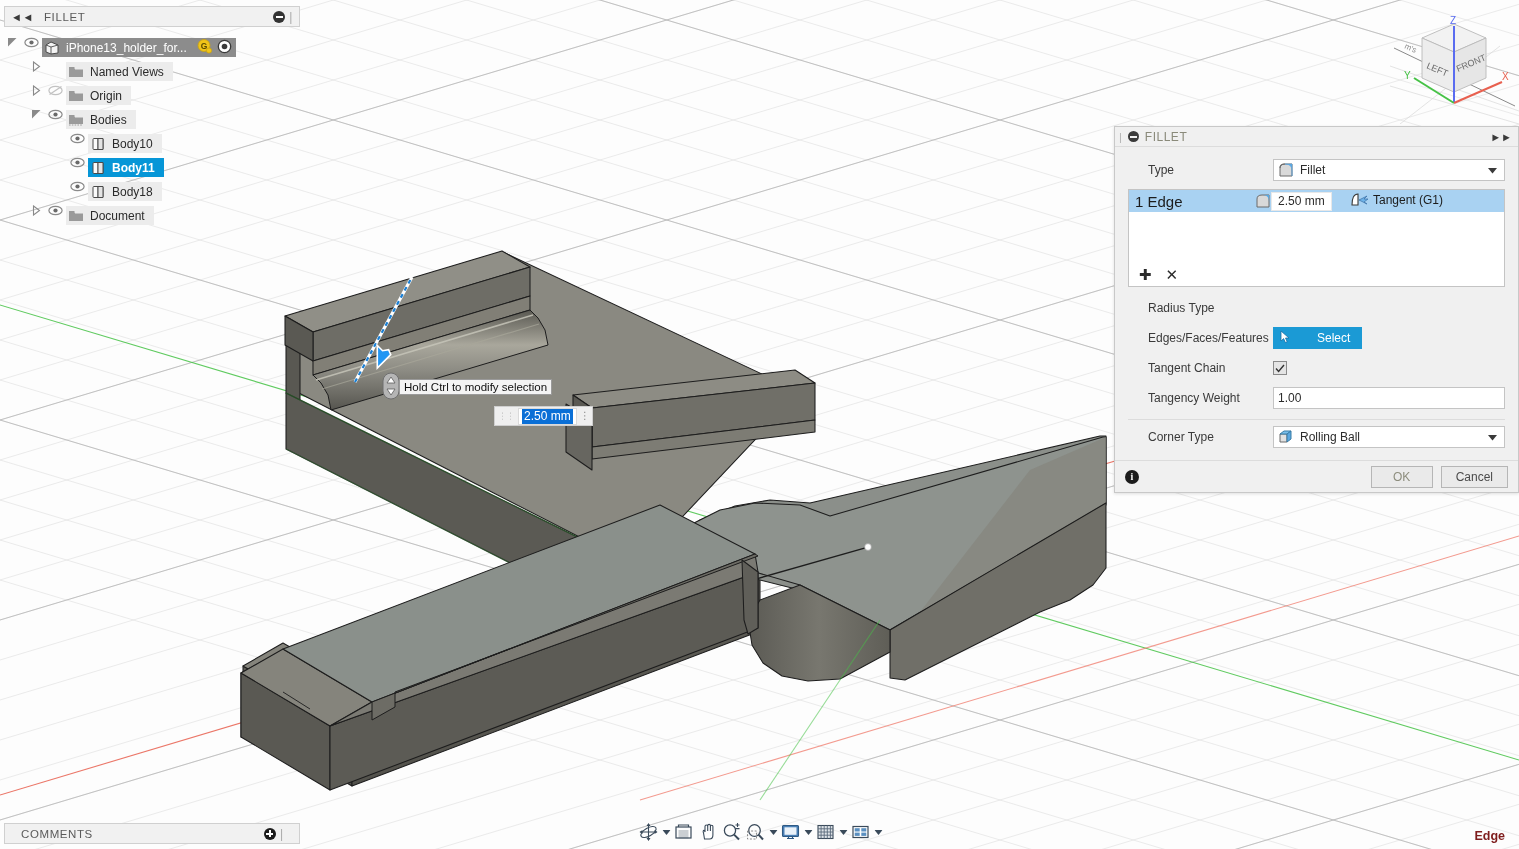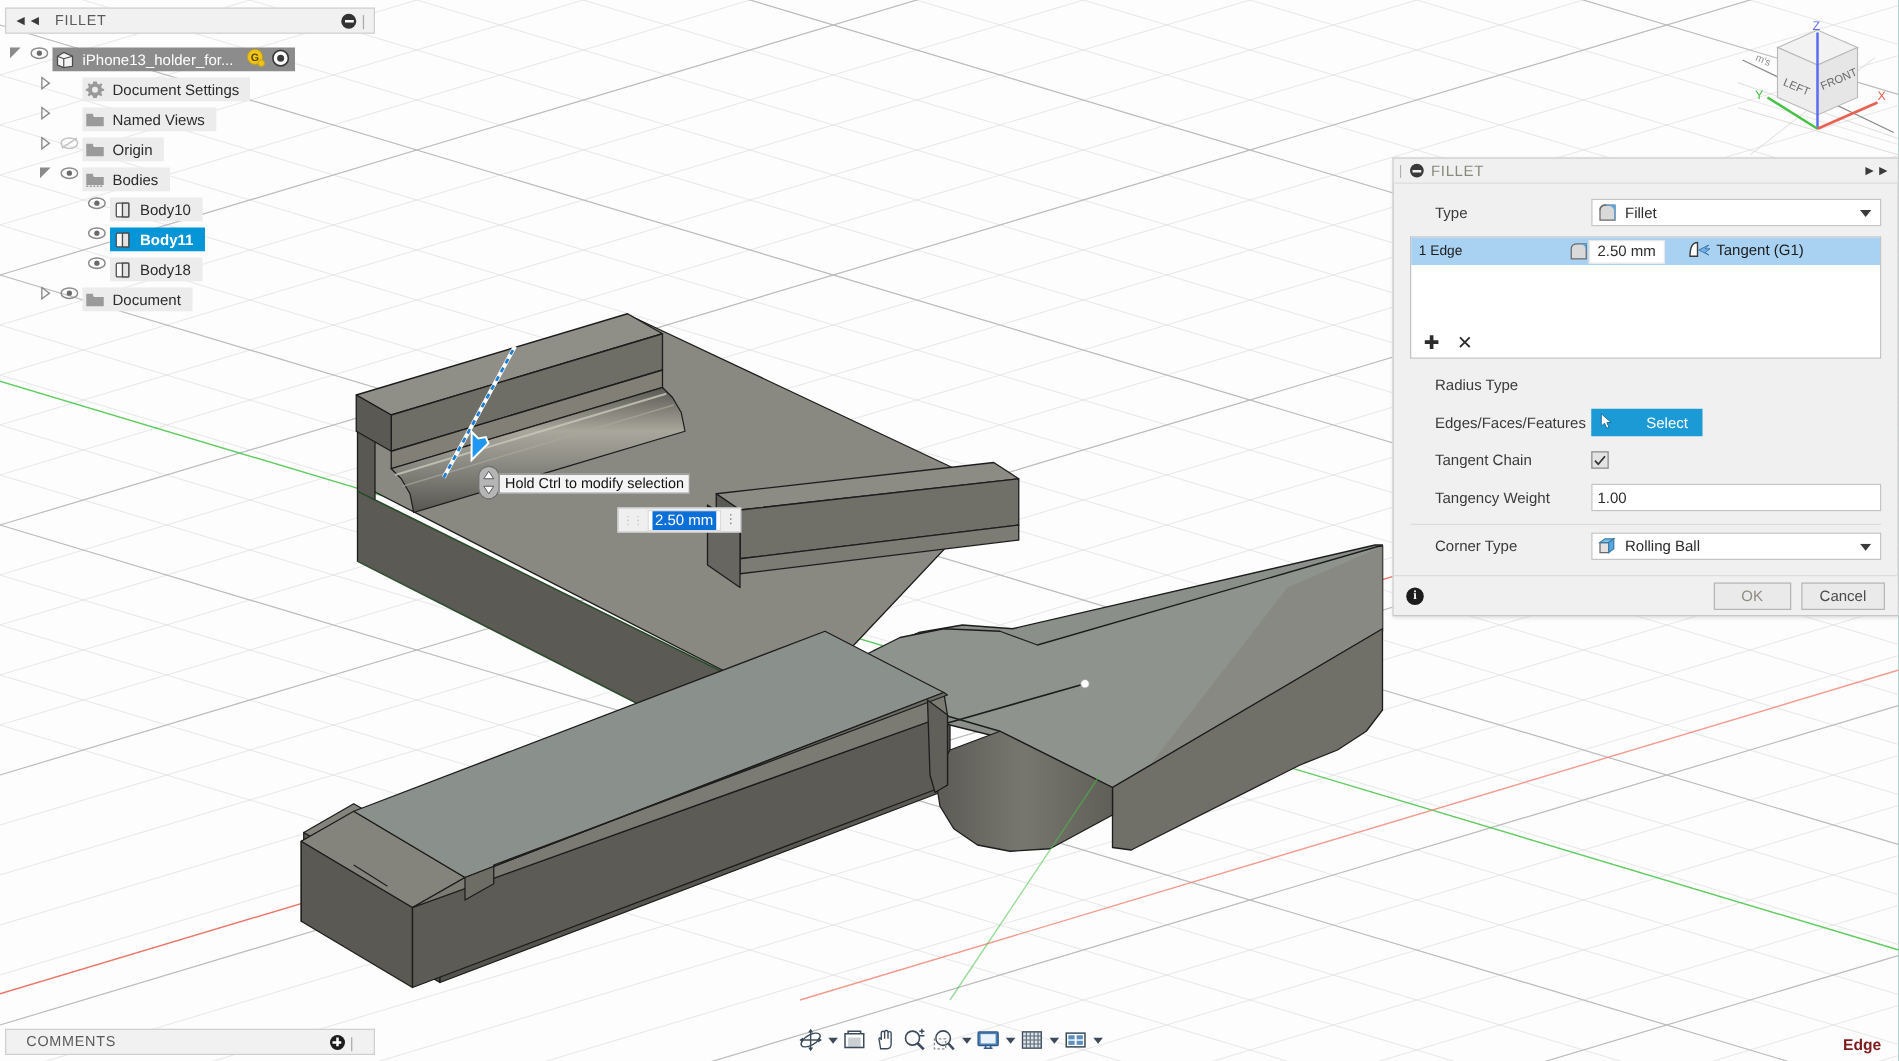--- a/index.html
+++ b/index.html
@@ -7,21 +7,21 @@
     width: 1519px; height: 849px;
     overflow: hidden;
     font-family: "Liberation Sans", sans-serif;
     font-size: 12px;
     color: #2b2b2b;
     background: #ffffff;
   }
   #app { position: relative; width: 1519px; height: 849px; overflow: hidden; }
 
   
-  #canvas { position: absolute; inset: 0; background: #0f766e; overflow: hidden; padding-left: 27px; }
+  #canvas { position: absolute; inset: 0; background: #86efac; overflow: hidden; padding-left: 27px; }
   #grid-svg { position: absolute; inset: 0; width: 1519px; height: 849px; }
 
   
   #browser {
     position: absolute; left: 4px; top: 6px; width: 296px;
     font-size: 12px; z-index: 30;
   }
   .browser-header {
     height: 21px; background: #f1f1f1; border: 1px solid #d0d0d0;
     display: flex; align-items: center; padding: 0 6px;
@@ -91,21 +91,21 @@
   .ctrl .ctext { font-size: 12px; color: #2b2b2b; }
 
   .sel-list {
     margin: 4px 0 6px 0; background: #fff; border: 1px solid #c4c4c4;
     height: 98px; position: relative; display: flex; flex-direction: column;
   }
   .sel-row {
     height: 22px; background: #a9d2f2; display: flex; align-items: center;
     padding: 0 6px; gap: 0;
   }
-  .sel-row .count { width: 120px; font-size: 11px; color: #1c1c1c; }
+  .sel-row .count { width: 120px; font-size: 15px; color: #1c1c1c; }
   .sel-row .valbox {
     background: #fff; border: 1px solid #e8e8e8; height: 19px; display: flex;
     align-items: center; padding: 0 6px; font-size: 12px;
   }
   .sel-row .cont { margin-left: auto; display: flex; align-items: flex-start; gap: 6px; padding-right: 55px; }
   .sel-tools {
     margin-top: auto; height: 24px; display: flex; align-items: center; gap: 14px; padding: 0 10px;
   }
   .sel-tools .t { font-size: 15px; color: #2b2b2b; line-height: 1; cursor: default; }
 
@@ -589,36 +589,20 @@
           <div class="node">
             <span class="pad" style="width:24px"></span>
             <span class="arrow">
               <svg width="9" height="11" viewBox="0 0 9 11">
                 <path d="M1.5 1 L7.5 5.5 L1.5 10 Z" fill="none" stroke="#8a8a8a" stroke-width="1.1"></path>
               </svg>
             </span>
             <span class="eye"></span>
             <span class="nodebody">
               <span class="ico"><svg width="16" height="16" viewBox="0 0 16 16">
-                  <path d="M8 1.2 L9.4 1.2 L9.9 3 L11.3 3.6 L12.9 2.6 L13.9 3.6 L12.9 5.2 L13.5 6.6 L15.3 7.1 L15.3 8.5 L13.5 9 L12.9 10.4 L13.9 12 L12.9 13 L11.3 12 L9.9 12.6 L9.4 14.4 L8 14.4 L6.6 14.4 L6.1 12.6 L4.7 12 L3.1 13 L2.1 12 L3.1 10.4 L2.5 9 L0.7 8.5 L0.7 7.1 L2.5 6.6 L3.1 5.2 L2.1 3.6 L3.1 2.6 L4.7 3.6 L6.1 3 L6.6 1.2 Z" fill="#9a9a9a"></path>
-                  <circle cx="8" cy="7.8" r="2.4" fill="#ececec"></circle>
-                </svg></span>
-              <span class="label">Document Settings</span>
-            </span>
-          </div>
-          <div class="node">
-            <span class="pad" style="width:24px"></span>
-            <span class="arrow">
-              <svg width="9" height="11" viewBox="0 0 9 11">
-                <path d="M1.5 1 L7.5 5.5 L1.5 10 Z" fill="none" stroke="#8a8a8a" stroke-width="1.1"></path>
-              </svg>
-            </span>
-            <span class="eye"></span>
-            <span class="nodebody">
-              <span class="ico"><svg width="16" height="16" viewBox="0 0 16 16">
                   <path d="M1 4 L6 4 L7.2 5.6 L15 5.6 L15 13 L1 13 Z" fill="#9a9a9a"></path>
                   <rect x="1" y="3" width="5.5" height="1.6" fill="#9a9a9a"></rect>
                 </svg></span>
               <span class="label">Named Views</span>
             </span>
           </div>
           <div class="node">
             <span class="pad" style="width:24px"></span>
             <span class="arrow">
               <svg width="9" height="11" viewBox="0 0 9 11">

